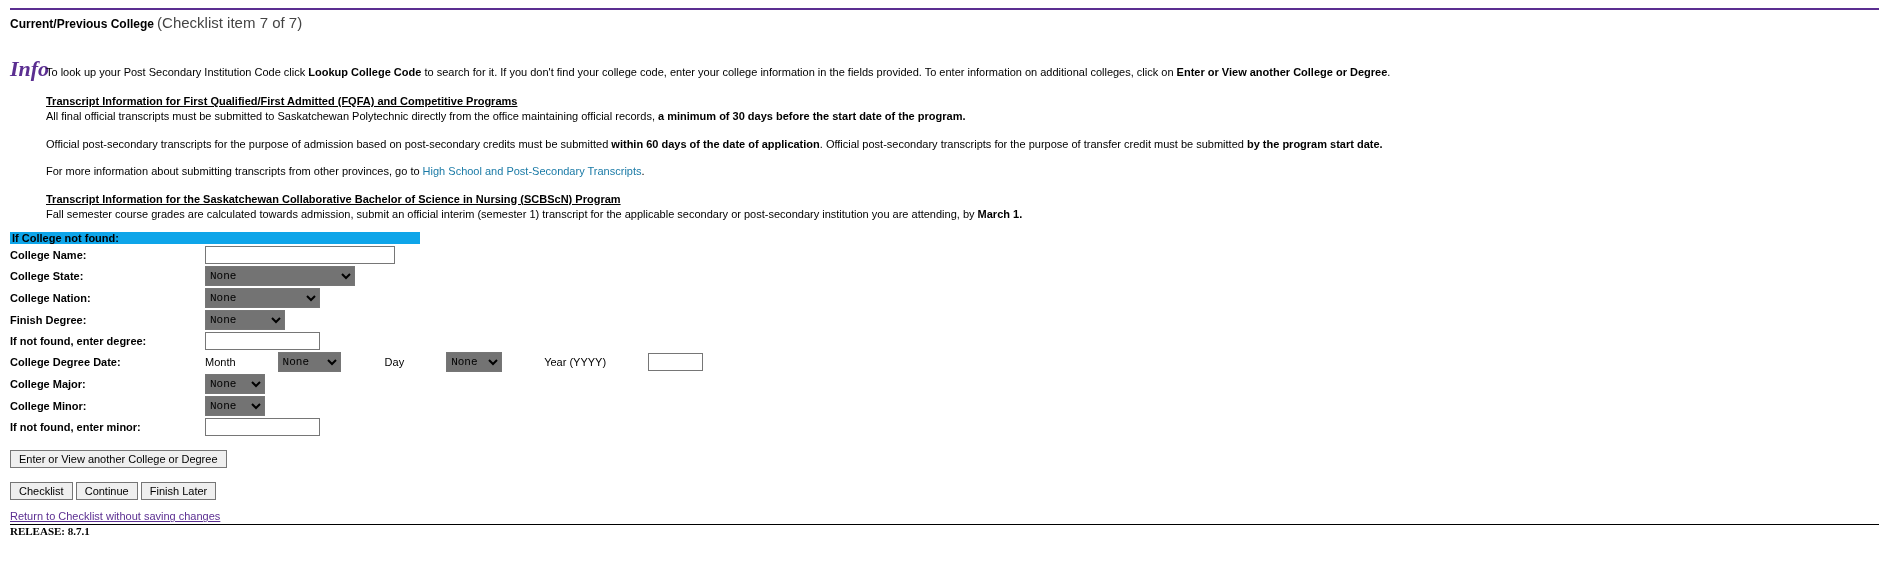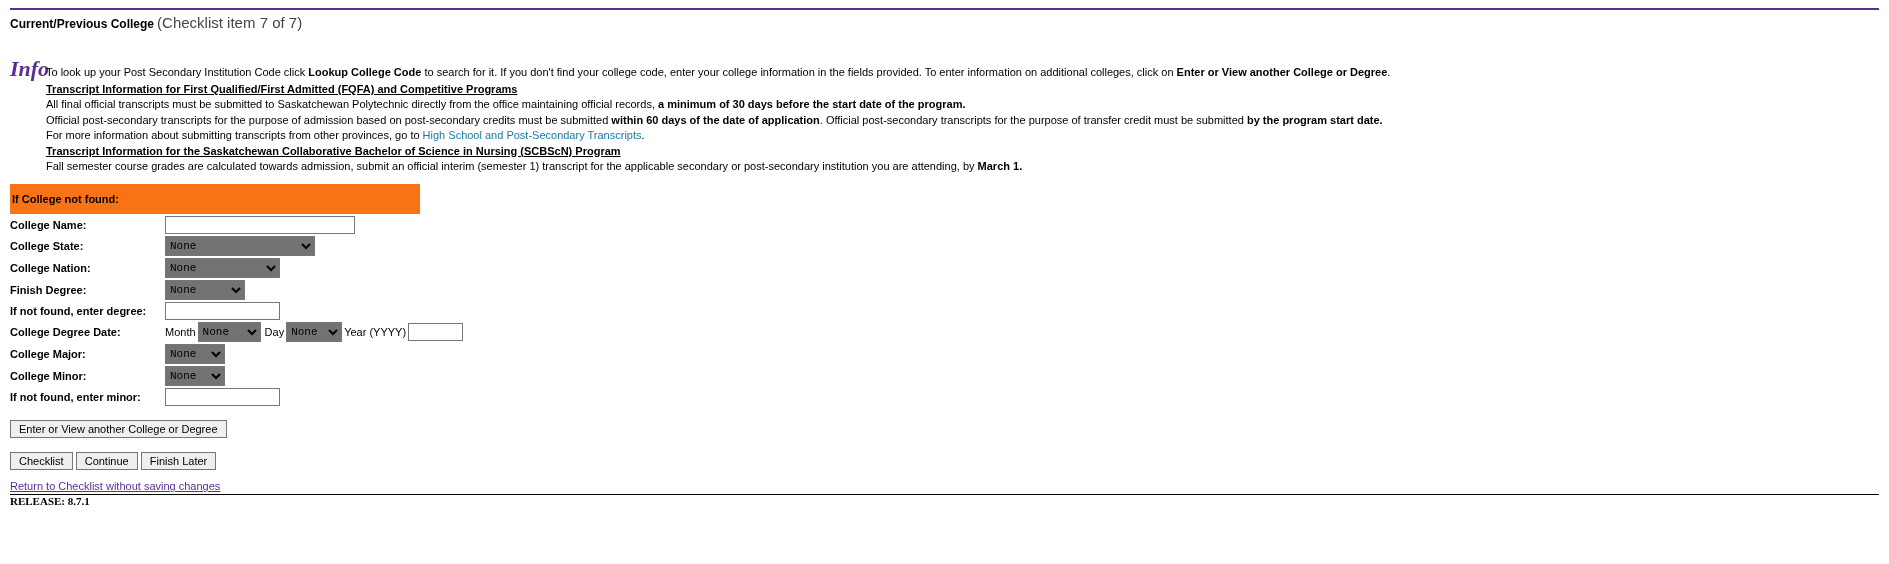--- a/index.html
+++ b/index.html
@@ -23,28 +23,28 @@
     font-weight: bold;
     color: #5b2e91;
     font-size: 22px;
     width: 36px;
     flex: 0 0 36px;
     text-align: left;
     padding-right:4px;
     margin-top:17px;
   }
   .info-text { padding-top:2px; line-height:1.4; }
-  .indented { margin-left: 36px; line-height:1.4; }
+  .indented { margin-left: 36px; line-height:1.4; margin-top: 12px; }
   .u { text-decoration: underline; }
   .b { font-weight: bold; }
   a.link { color:#1a7aa6; text-decoration:none; }
 
   .form-area { margin: 6px 10px 0 10px; }
-  .notfound-bar { background:#f97316; font-weight:bold; width:410px; padding:9px 2px; }
-  .form-row { display:flex; align-items:center; margin-top:2px; }
+  .notfound-bar { background:#0ea5e9; font-weight:bold; width:410px; padding:0 2px; }
+  .form-row { display:flex; align-items:center; margin-top:2px;gap:40px; }
   .flabel { width:155px; font-weight:bold; padding-right:4px; }
   input[type=text] { font-family:Arial,sans-serif; font-size:11px; padding:1px 2px; border:1px solid #767676; background:#fff; height:18px; }
   select { font-family:Liberation Mono, monospace; font-size:11px; border:1px solid #767676; background:#737373; height:20px; }
   .w-190 { width:190px; }
   .w-150 { width:150px; }
   .w-115 { width:115px; }
   .w-80  { width:80px; }
   .w-63  { width:63px; }
   .w-60  { width:60px; }
   .w-56  { width:56px; }

